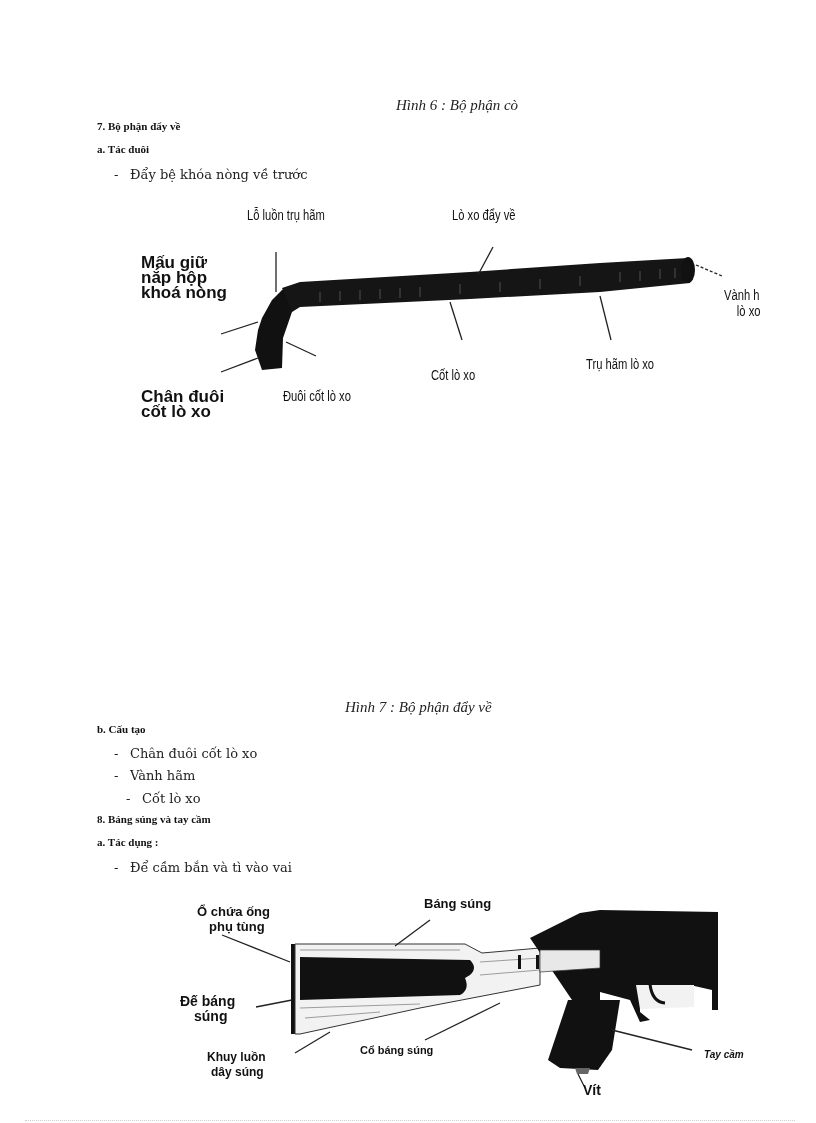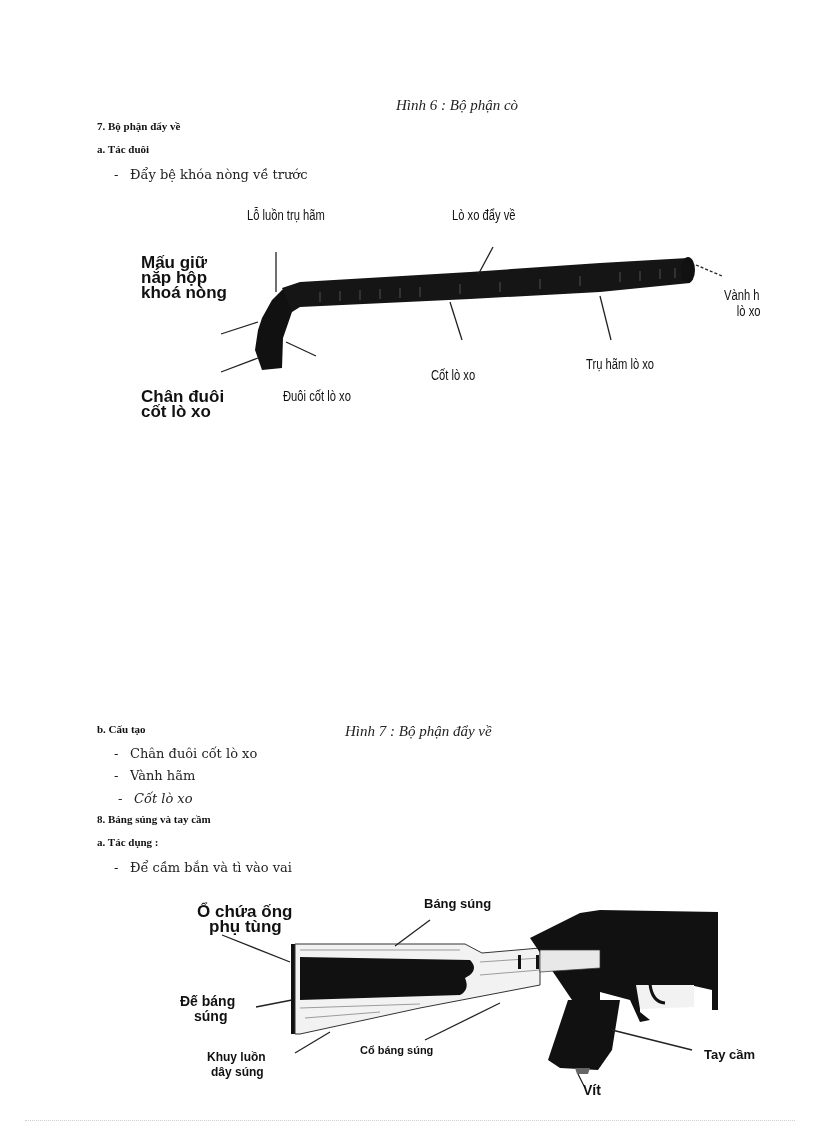--- a/index.html
+++ b/index.html
@@ -76,30 +76,30 @@
   </div>
   <div class="abs label" style="left:586px; top:356px;">Trụ hãm lò xo</div>
   <div class="abs label" style="left:431px; top:367px;">Cốt lò xo</div>
   <div class="abs label" style="left:283px; top:388px;">Đuôi cốt lò xo</div>
   <div class="abs label2" style="left:141px; top:389px;">
     <div>Chân đuôi</div>
     <div>cốt lò xo</div>
   </div>
 </div>
 
-<div class="abs caption" style="left:345px; top:699px;margin-top:24px;">Hình 7 : Bộ phận đẩy về</div>
+<div class="abs caption" style="left:345px; top:699px;">Hình 7 : Bộ phận đẩy về</div>
 
 <div class="abs heading" style="left:97px; top:723px;">b. Cấu tạo</div>
 <div class="abs bullet" style="left:114px; top:746px;">
   <span class="dash">-</span><span>Chân đuôi cốt lò xo</span>
 </div>
 <div class="abs bullet" style="left:114px; top:768px;">
   <span class="dash">-</span><span>Vành hãm</span>
 </div>
-<div class="abs bullet" style="left:118px; top:791px;font-style:italic;">
+<div class="abs bullet" style="left:126px; top:791px;">
   <span class="dash">-</span><span>Cốt lò xo</span>
 </div>
 
 <div class="abs heading" style="left:97px; top:813px;">8. Báng súng và tay cầm</div>
 <div class="abs heading" style="left:97px; top:836px;">a. Tác dụng :</div>
 <div class="abs bullet" style="left:114px; top:860px;">
   <span class="dash">-</span><span>Để cầm bắn và tì vào vai</span>
 </div>
 
 <div>
@@ -137,31 +137,31 @@
     <g stroke="#222" stroke-width="1.3" fill="none">
       <line x1="222" y1="935" x2="290" y2="962"></line>
       <line x1="430" y1="920" x2="395" y2="946"></line>
       <line x1="256" y1="1007" x2="292" y2="1000"></line>
       <line x1="295" y1="1053" x2="330" y2="1032"></line>
       <line x1="425" y1="1040" x2="500" y2="1003"></line>
       <line x1="612" y1="1030" x2="692" y2="1050"></line>
       <line x1="578" y1="1074" x2="584" y2="1086"></line>
     </g>
   </svg>
-  <div class="abs label2" style="left:197px; top:904px; font-size:17px;">
+  <div class="abs label2" style="left:197px; top:904px; font-size:13px;">
     <div>Ổ chứa  ống</div>
     <div style="padding-left:12px;">phụ tùng</div>
   </div>
   <div class="abs label2" style="left:424px; top:896px; font-size:13px;">Báng súng</div>
   <div class="abs label2" style="left:180px; top:994px; font-size:14px;">
     <div>Đế báng</div>
     <div style="padding-left:14px;">súng</div>
   </div>
   <div class="abs label2" style="left:207px; top:1050px; font-size:12px;">
     <div>Khuy luồn</div>
     <div style="padding-left:4px;">dây súng</div>
   </div>
   <div class="abs label2" style="left:360px; top:1043px; font-size:11px;">Cổ báng súng</div>
-  <div class="abs label2" style="left:704px; top:1047px; font-size:13px;">Tay cầm</div>
+  <div class="abs label2" style="left:704px; top:1047px; font-size:10px;font-style:italic;">Tay cầm</div>
   <div class="abs label2" style="left:583px; top:1083px; font-size:14px;">Vít</div>
 </div>
 
 <div class="footer-line"></div>
 
 </body></html>

